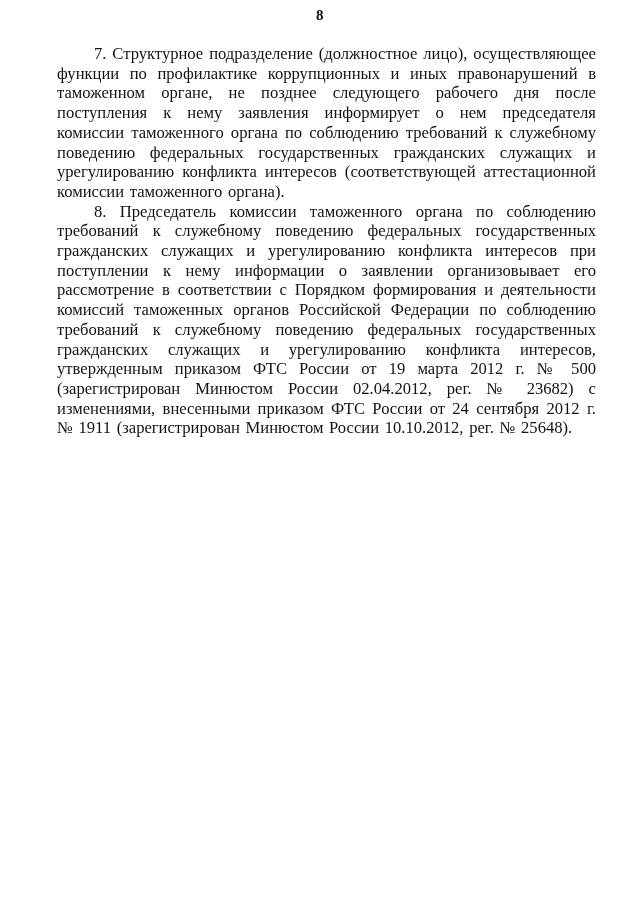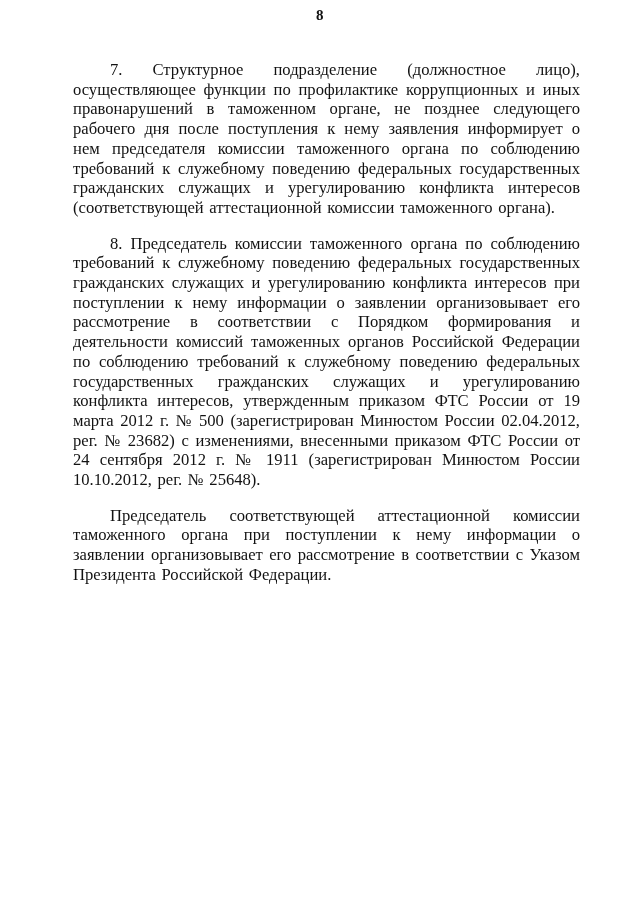--- a/index.html
+++ b/index.html
@@ -31,29 +31,28 @@
     top: 44px;
     left: 57px;
     width: 539px;
     font-size: 16.6px;
     line-height: 19.7px;
     text-align: justify;
     text-align-last: left;
     word-spacing: 1.5px;
   }
   .body-text p {
-    margin: 16px;
+    margin: 0;
     padding: 0;
     text-indent: 37px;
   }
 </style>
 </head>
 <body>
 
 <div class="page">
   <div class="page-number">8</div>
 
   <main class="body-text">
     <p>7. Структурное подразделение (должностное лицо), осуществляющее функции по профилактике коррупционных и иных правонарушений в таможенном органе, не позднее следующего рабочего дня после поступления к нему заявления информирует о нем председателя комиссии таможенного органа по соблюдению требований к служебному поведению федеральных государственных гражданских служащих и урегулированию конфликта интересов (соответствующей аттестационной комиссии таможенного органа).</p>
     <p>8. Председатель комиссии таможенного органа по соблюдению требований к служебному поведению федеральных государственных гражданских служащих и урегулированию конфликта интересов при поступлении к нему информации о заявлении организовывает его рассмотрение в соответствии с Порядком формирования и деятельности комиссий таможенных органов Российской Федерации по соблюдению требований к служебному поведению федеральных государственных гражданских служащих и урегулированию конфликта интересов, утвержденным приказом ФТС России от 19 марта 2012 г. № 500 (зарегистрирован  Минюстом России 02.04.2012, рег. № 23682) с изменениями, внесенными приказом ФТС России от 24 сентября 2012 г. № 1911 (зарегистрирован Минюстом России 10.10.2012, рег. № 25648).</p>
-    <p>Председатель соответствующей аттестационной комиссии таможенного органа при поступлении к нему информации о заявлении организовывает его рассмотрение в соответствии с Указом Президента Российской Федерации.</p>
   </main>
 </div>
 
 </body></html>

